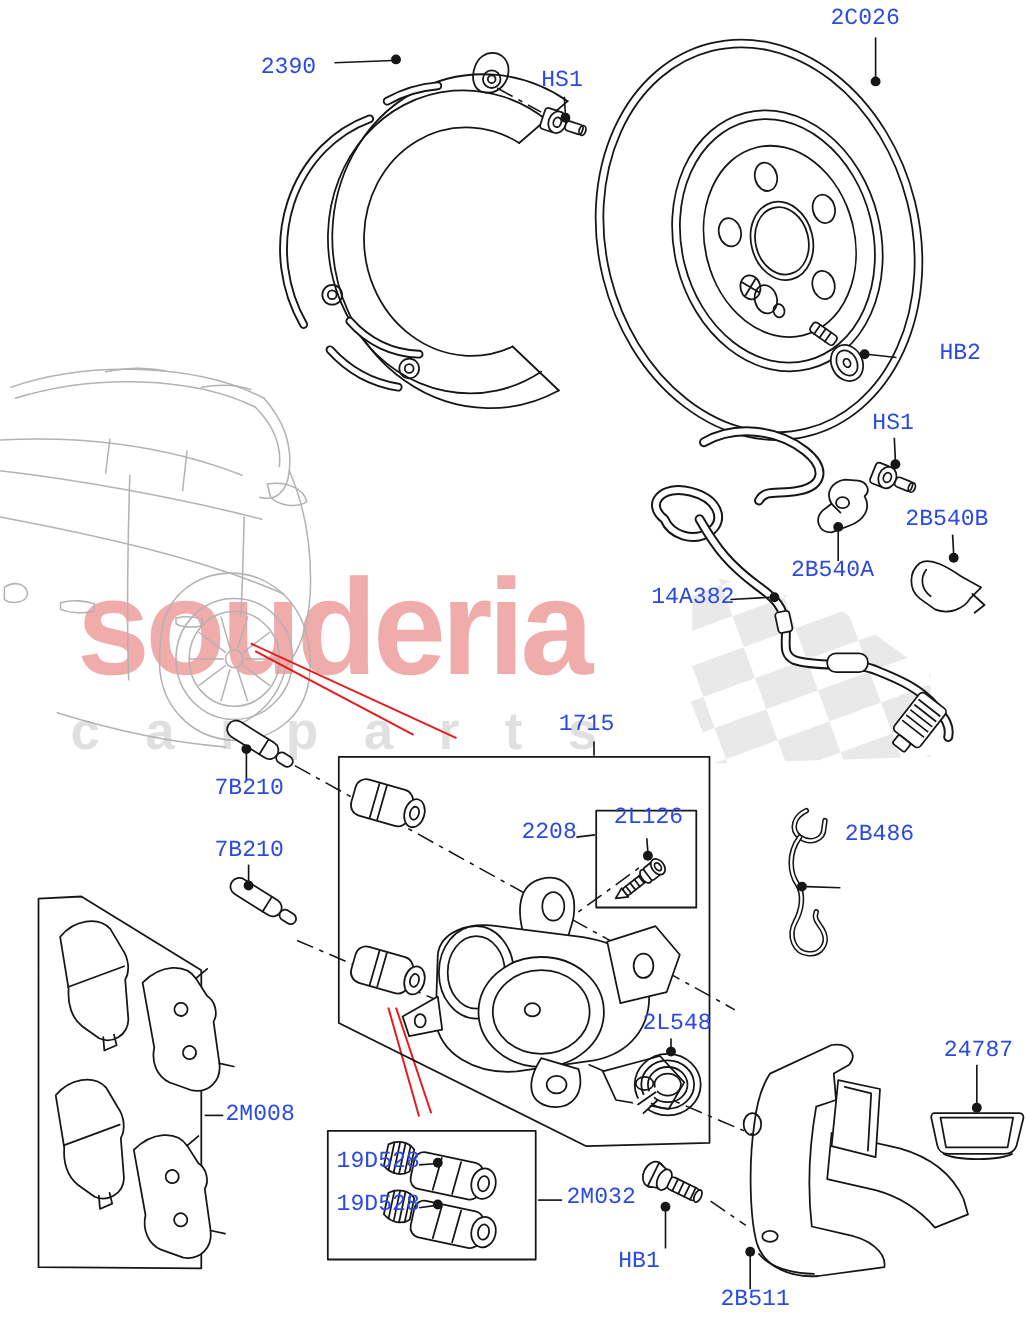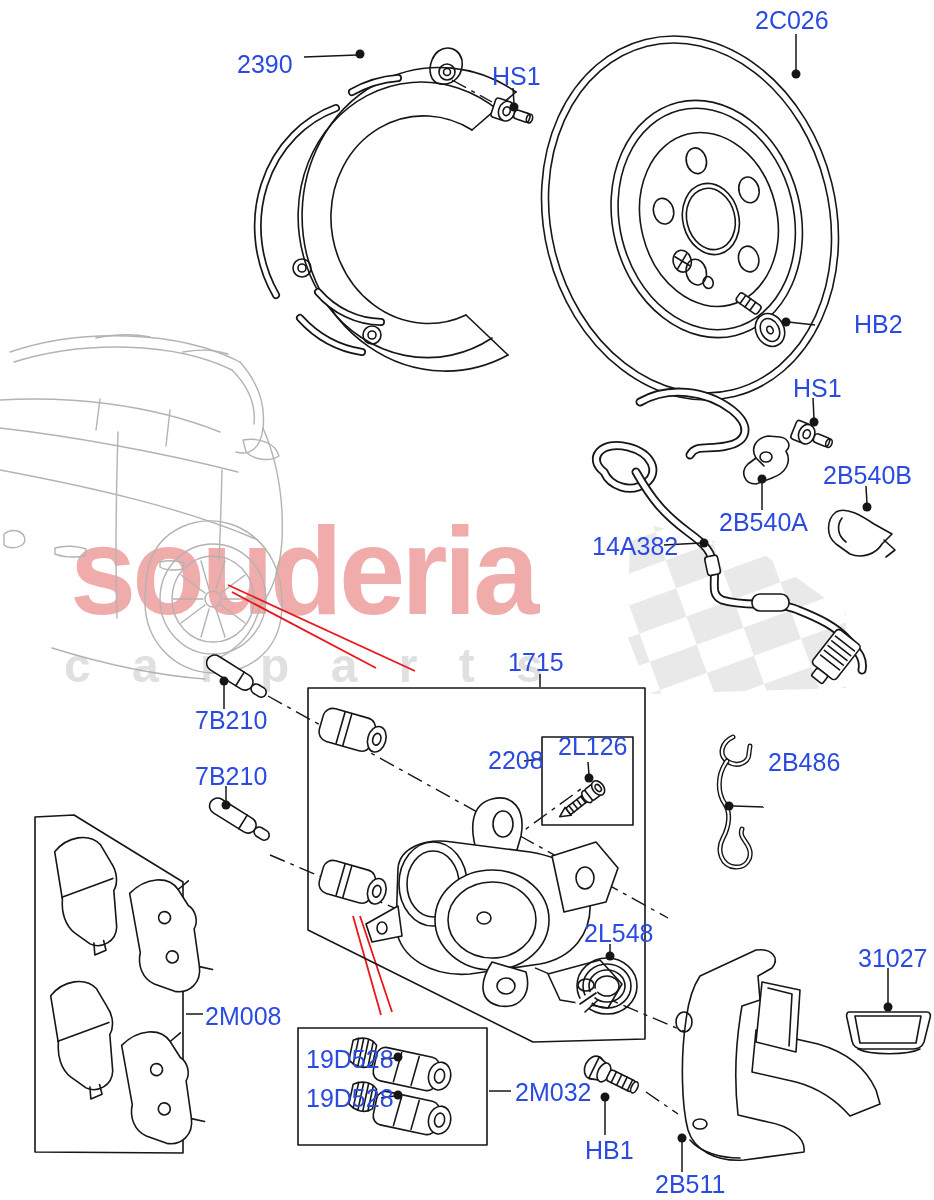--- a/index.html
+++ b/index.html
@@ -23,21 +23,21 @@
   .slotin{stroke:#fff;stroke-width:4.6;fill:none;stroke-linecap:round;}
   .wireout{stroke:var(--leader);stroke-width:9;fill:none;stroke-linecap:round;stroke-linejoin:round;}
   .wirein{stroke:#fff;stroke-width:5.4;fill:none;stroke-linecap:round;stroke-linejoin:round;}
   .wire2out{stroke:var(--leader);stroke-width:5;fill:none;stroke-linecap:round;stroke-linejoin:round;}
   .wire2in{stroke:#fff;stroke-width:2.2;fill:none;stroke-linecap:round;stroke-linejoin:round;}
   .car{stroke:var(--car-outline);stroke-width:1.4;fill:none;stroke-linecap:round;stroke-linejoin:round;}
   .red-line{stroke:var(--red-pointer);stroke-width:1.8;fill:none;}
   .chk{fill:var(--checker);}
   .dot{fill:var(--leader);stroke:none;}
   .leader{stroke:var(--leader);stroke-width:1.5;fill:none;}
-  .lbl{position:absolute;font-size:25px;color:var(--label);white-space:nowrap;cursor:pointer;}
+  .lbl{position:absolute;font-size:21px;color:var(--label);white-space:nowrap;cursor:pointer;font-family:Liberation Mono, monospace;}
 </style>
 </head>
 <body>
 
 <div class="stage">
 
   <div class="wm1">souderia</div>
   <div class="wm2">c a r   p a r t s</div>
 
   <svg class="art" width="934" height="1200" viewBox="0 0 934 1200">
@@ -378,26 +378,26 @@
   <div class="lbl" style="left:237px;top:50px">2390</div>
   <div class="lbl" style="left:755px;top:6px">2C026</div>
   <div class="lbl" style="left:492px;top:62px">HS1</div>
   <div class="lbl" style="left:854px;top:310px">HB2</div>
   <div class="lbl" style="left:793px;top:374px">HS1</div>
   <div class="lbl" style="left:823px;top:461px">2B540B</div>
   <div class="lbl" style="left:719px;top:508px">2B540A</div>
   <div class="lbl" style="left:592px;top:532px">14A382</div>
   <div class="lbl" style="left:508px;top:648px">1715</div>
   <div class="lbl" style="left:195px;top:706px">7B210</div>
-  <div class="lbl" style="left:488px;top:746px">2208</div>
+  <div class="lbl" style="left:474px;top:746px">2208</div>
   <div class="lbl" style="left:558px;top:732px">2L126</div>
   <div class="lbl" style="left:195px;top:762px">7B210</div>
   <div class="lbl" style="left:768px;top:748px">2B486</div>
   <div class="lbl" style="left:584px;top:919px">2L548</div>
   <div class="lbl" style="left:205px;top:1002px">2M008</div>
-  <div class="lbl" style="left:858px;top:944px">31027</div>
+  <div class="lbl" style="left:858px;top:944px">24787</div>
   <div class="lbl" style="left:306px;top:1045px">19D528</div>
   <div class="lbl" style="left:306px;top:1084px">19D528</div>
   <div class="lbl" style="left:515px;top:1078px">2M032</div>
-  <div class="lbl" style="left:585px;top:1136px">HB1</div>
+  <div class="lbl" style="left:562px;top:1136px">HB1</div>
   <div class="lbl" style="left:655px;top:1170px">2B511</div>
 
 </div>
 
 </body></html>

